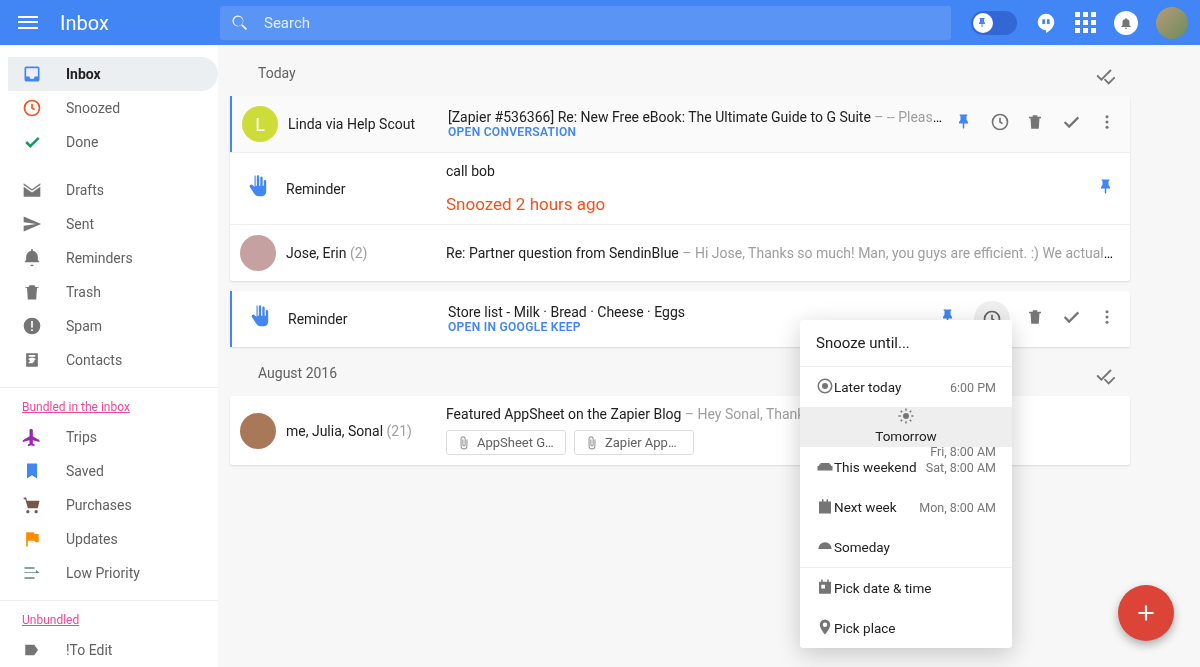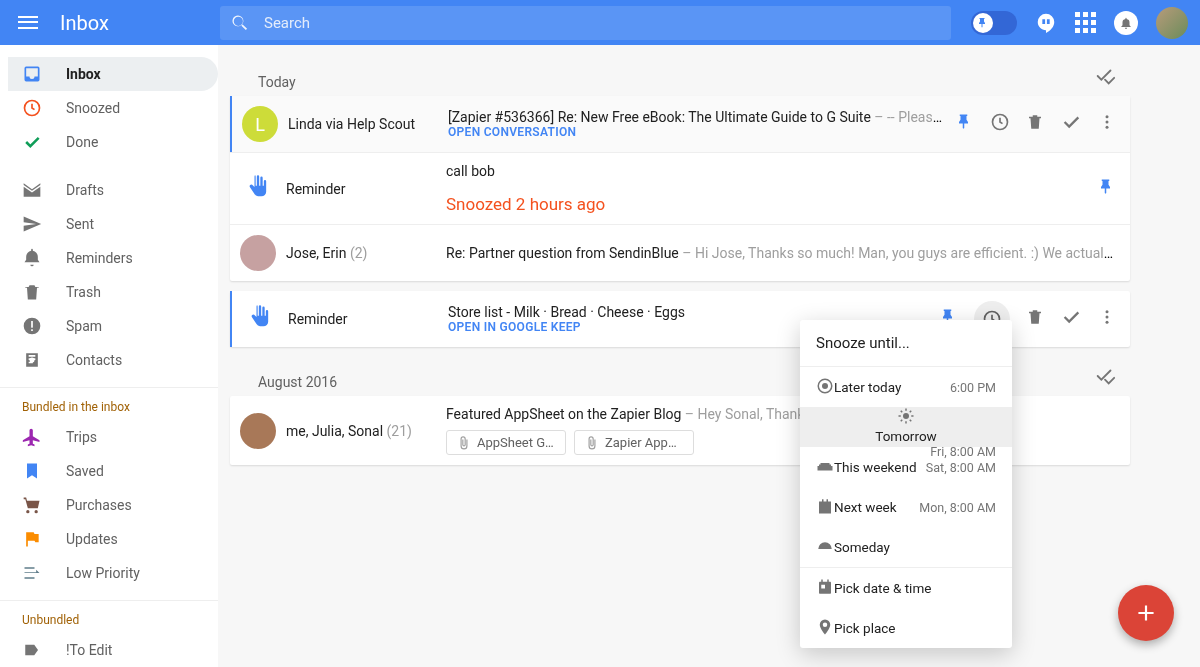--- a/index.html
+++ b/index.html
@@ -20,26 +20,26 @@
   .apps-grid { display:grid; grid-template-columns:repeat(3,5px); grid-template-rows:repeat(3,5px); gap:3px;}
   .apps-grid span{ background:#fff;}
   .avatar-img { width:32px;height:32px;border-radius:50%; background:linear-gradient(135deg,#b89b7a,#6a8c5a);}
   .bell-wrap{width:24px;height:24px;border-radius:50%;background:#fff;display:flex;align-items:center;justify-content:center;}
 
   
   .sidebar { position:absolute; top:45px; left:0; width:218px; bottom:0; background:#fff; padding-top:12px; overflow-y:auto; font-size:14px; color:#616161;}
   .side-item { display:flex; align-items:center; height:34px; padding-left:22px; cursor:pointer; gap:24px;}
   .side-item.active { background:#eceff1; color:#212121; font-weight:700; border-radius:0 18px 18px 0; margin-left:8px; padding-left:14px;}
   .side-sep { height:1px; background:#eee; margin:10px 0 4px;}
-  .side-head { padding: 8px 22px 6px; font-size:12px; color:#a16207;}
+  .side-head { padding: 8px 22px 6px; font-size:12px; color:#ec4899;text-decoration:underline;}
   .sic { width:20px; height:20px; display:flex; align-items:center; justify-content:center;}
 
   
   .main { position:absolute; top:45px; left:218px; right:0; bottom:0; padding: 12px 70px 12px 12px; }
-  .group-head { display:flex; align-items:flex-end; padding: 8px 14px 6px 28px; color:#616161; font-size:14px;}
+  .group-head { display:flex; align-items:flex-start; padding: 8px 14px 6px 28px; color:#616161; font-size:14px;}
   .group-head .spacer{flex:1;}
   .sweep-icon{ color:#757575;}
   .card { background:#fff; border-radius:2px; box-shadow:0 1px 2px rgba(0,0,0,.12); margin-bottom:10px;}
   .row { display:flex; align-items:center; min-height:52px; padding:10px 14px 10px 0; position:relative;}
   .row + .row { border-top:1px solid #eee;}
   .row.hover { border-left:2px solid #4285F4; background:#fafafa;}
   .row.hover2 { border-left:2px solid #4285F4;}
   .ravatar{ width:56px; display:flex; justify-content:center;}
   .rcircle{ width:36px;height:36px;border-radius:50%;display:flex;align-items:center;justify-content:center;color:#fff;font-size:18px;}
   .sender{ width:160px; color:#212121; font-size:14px;}

